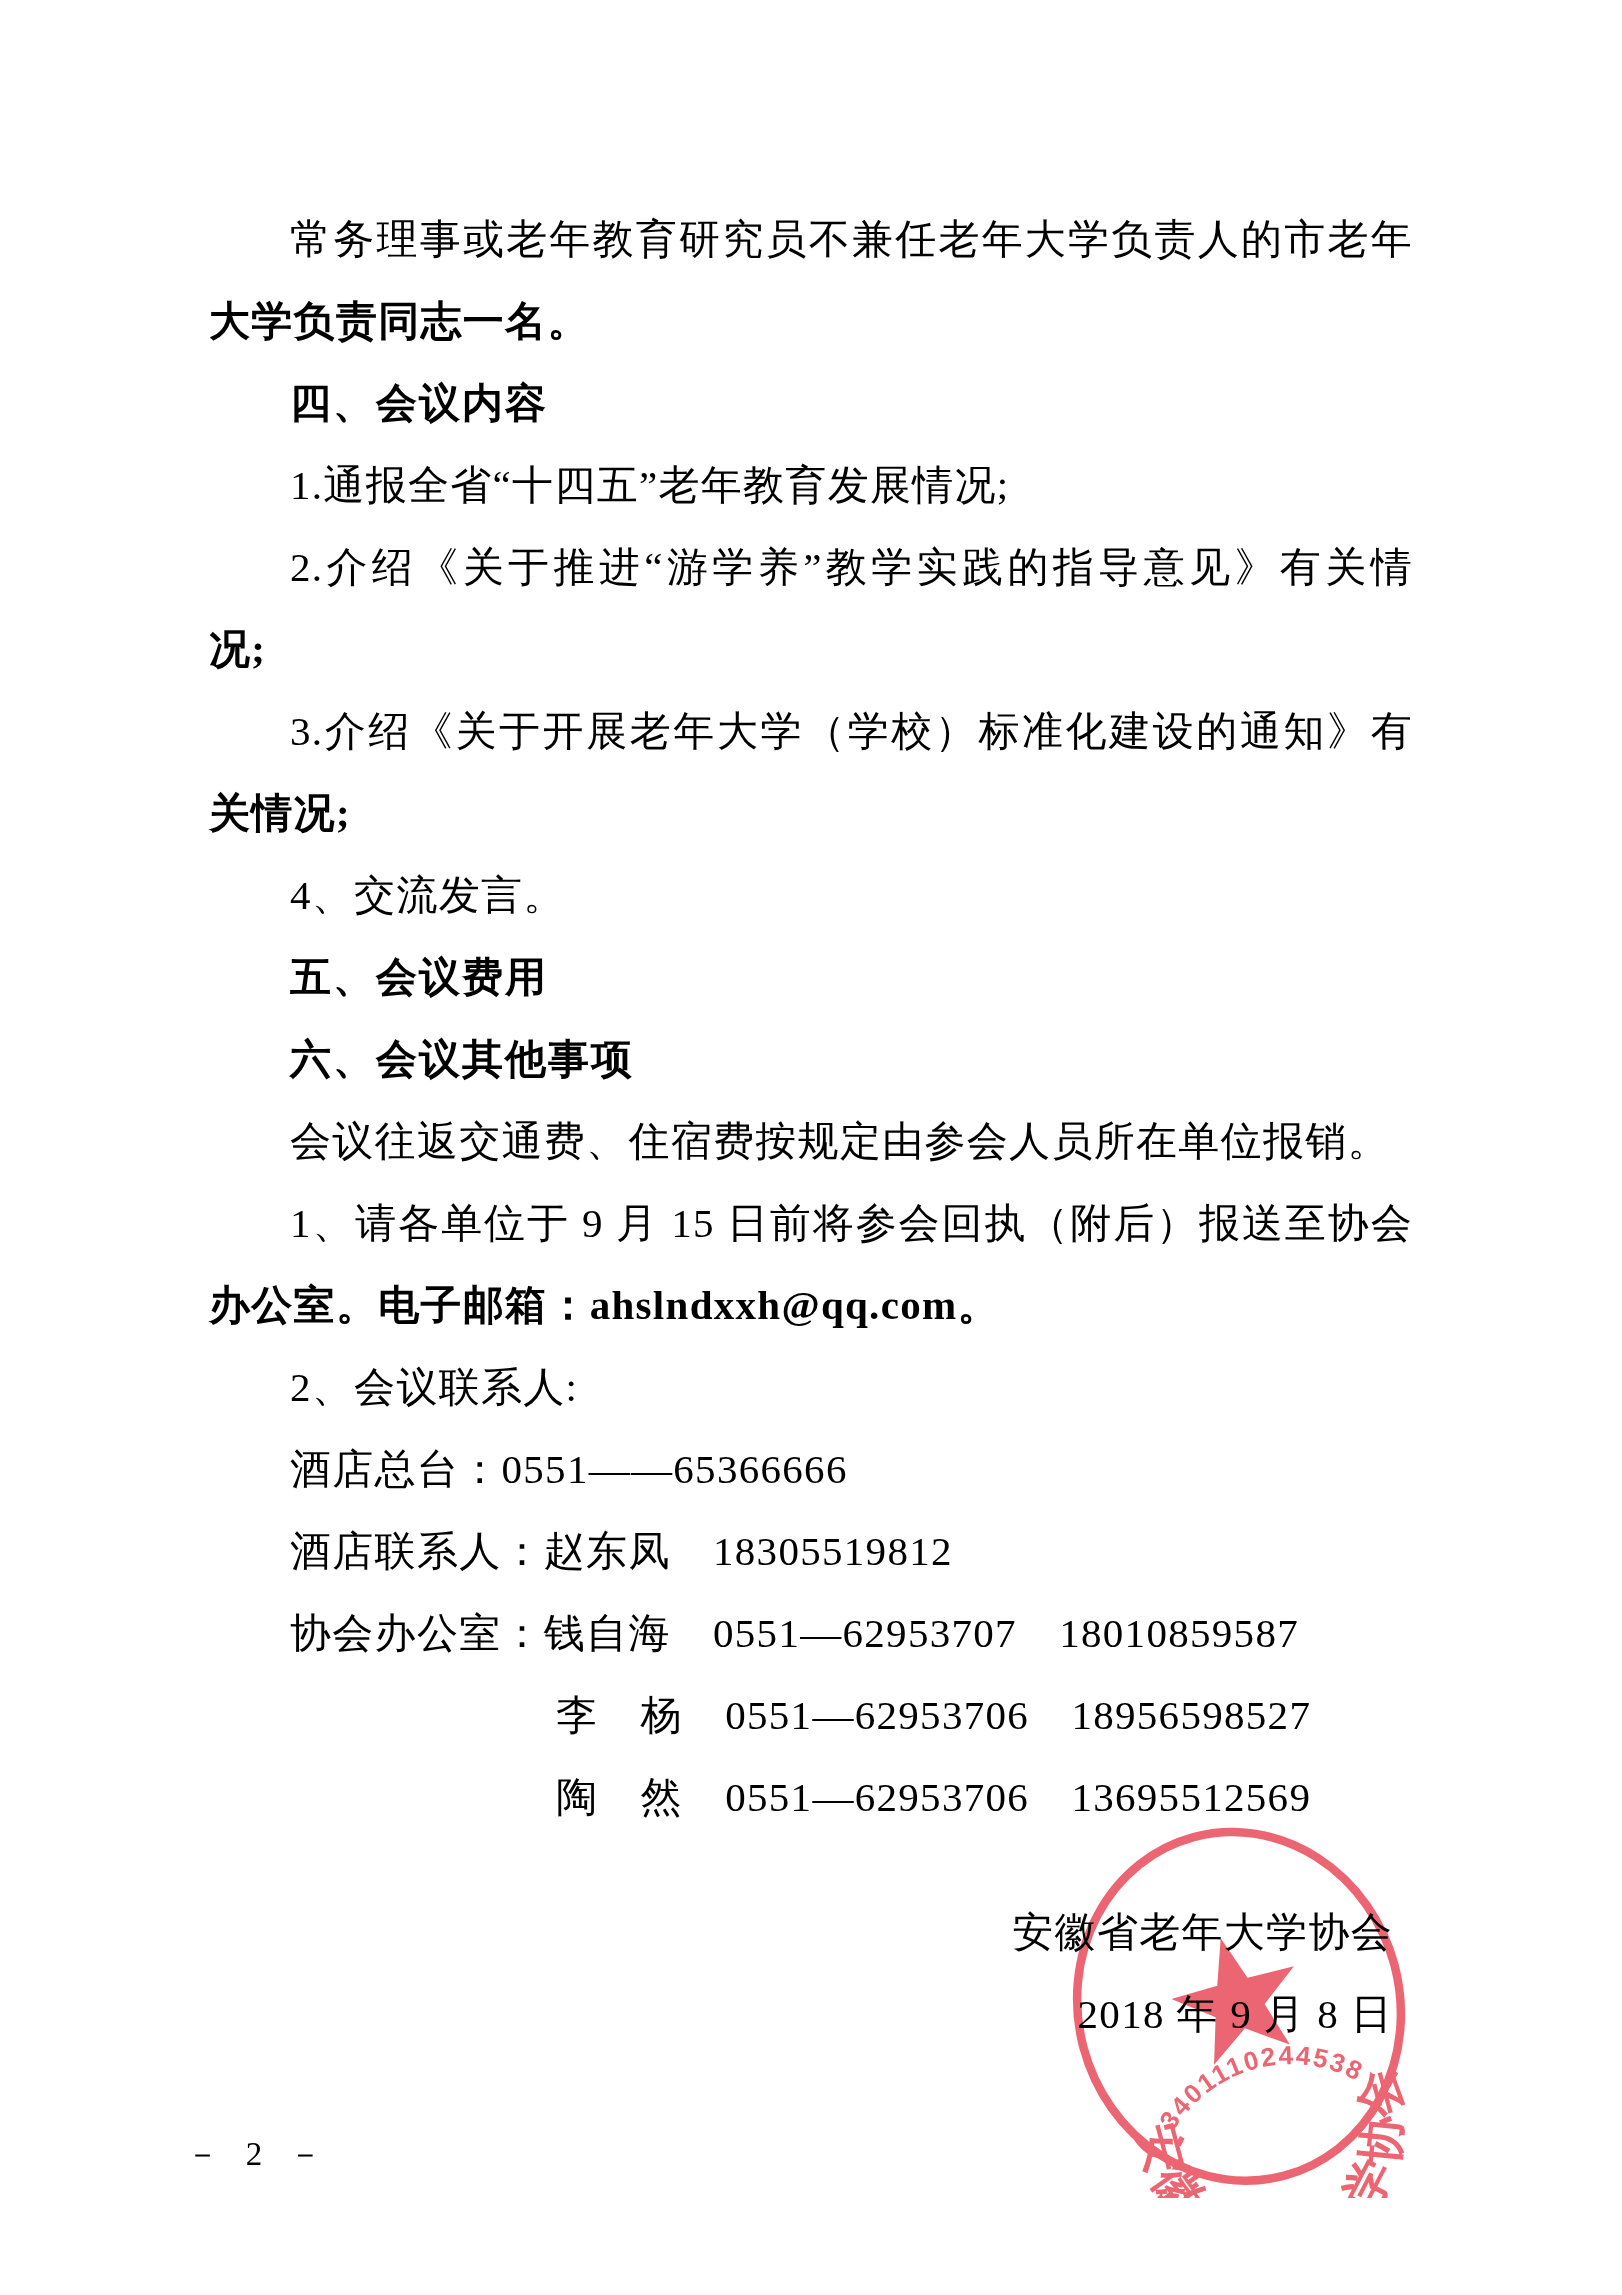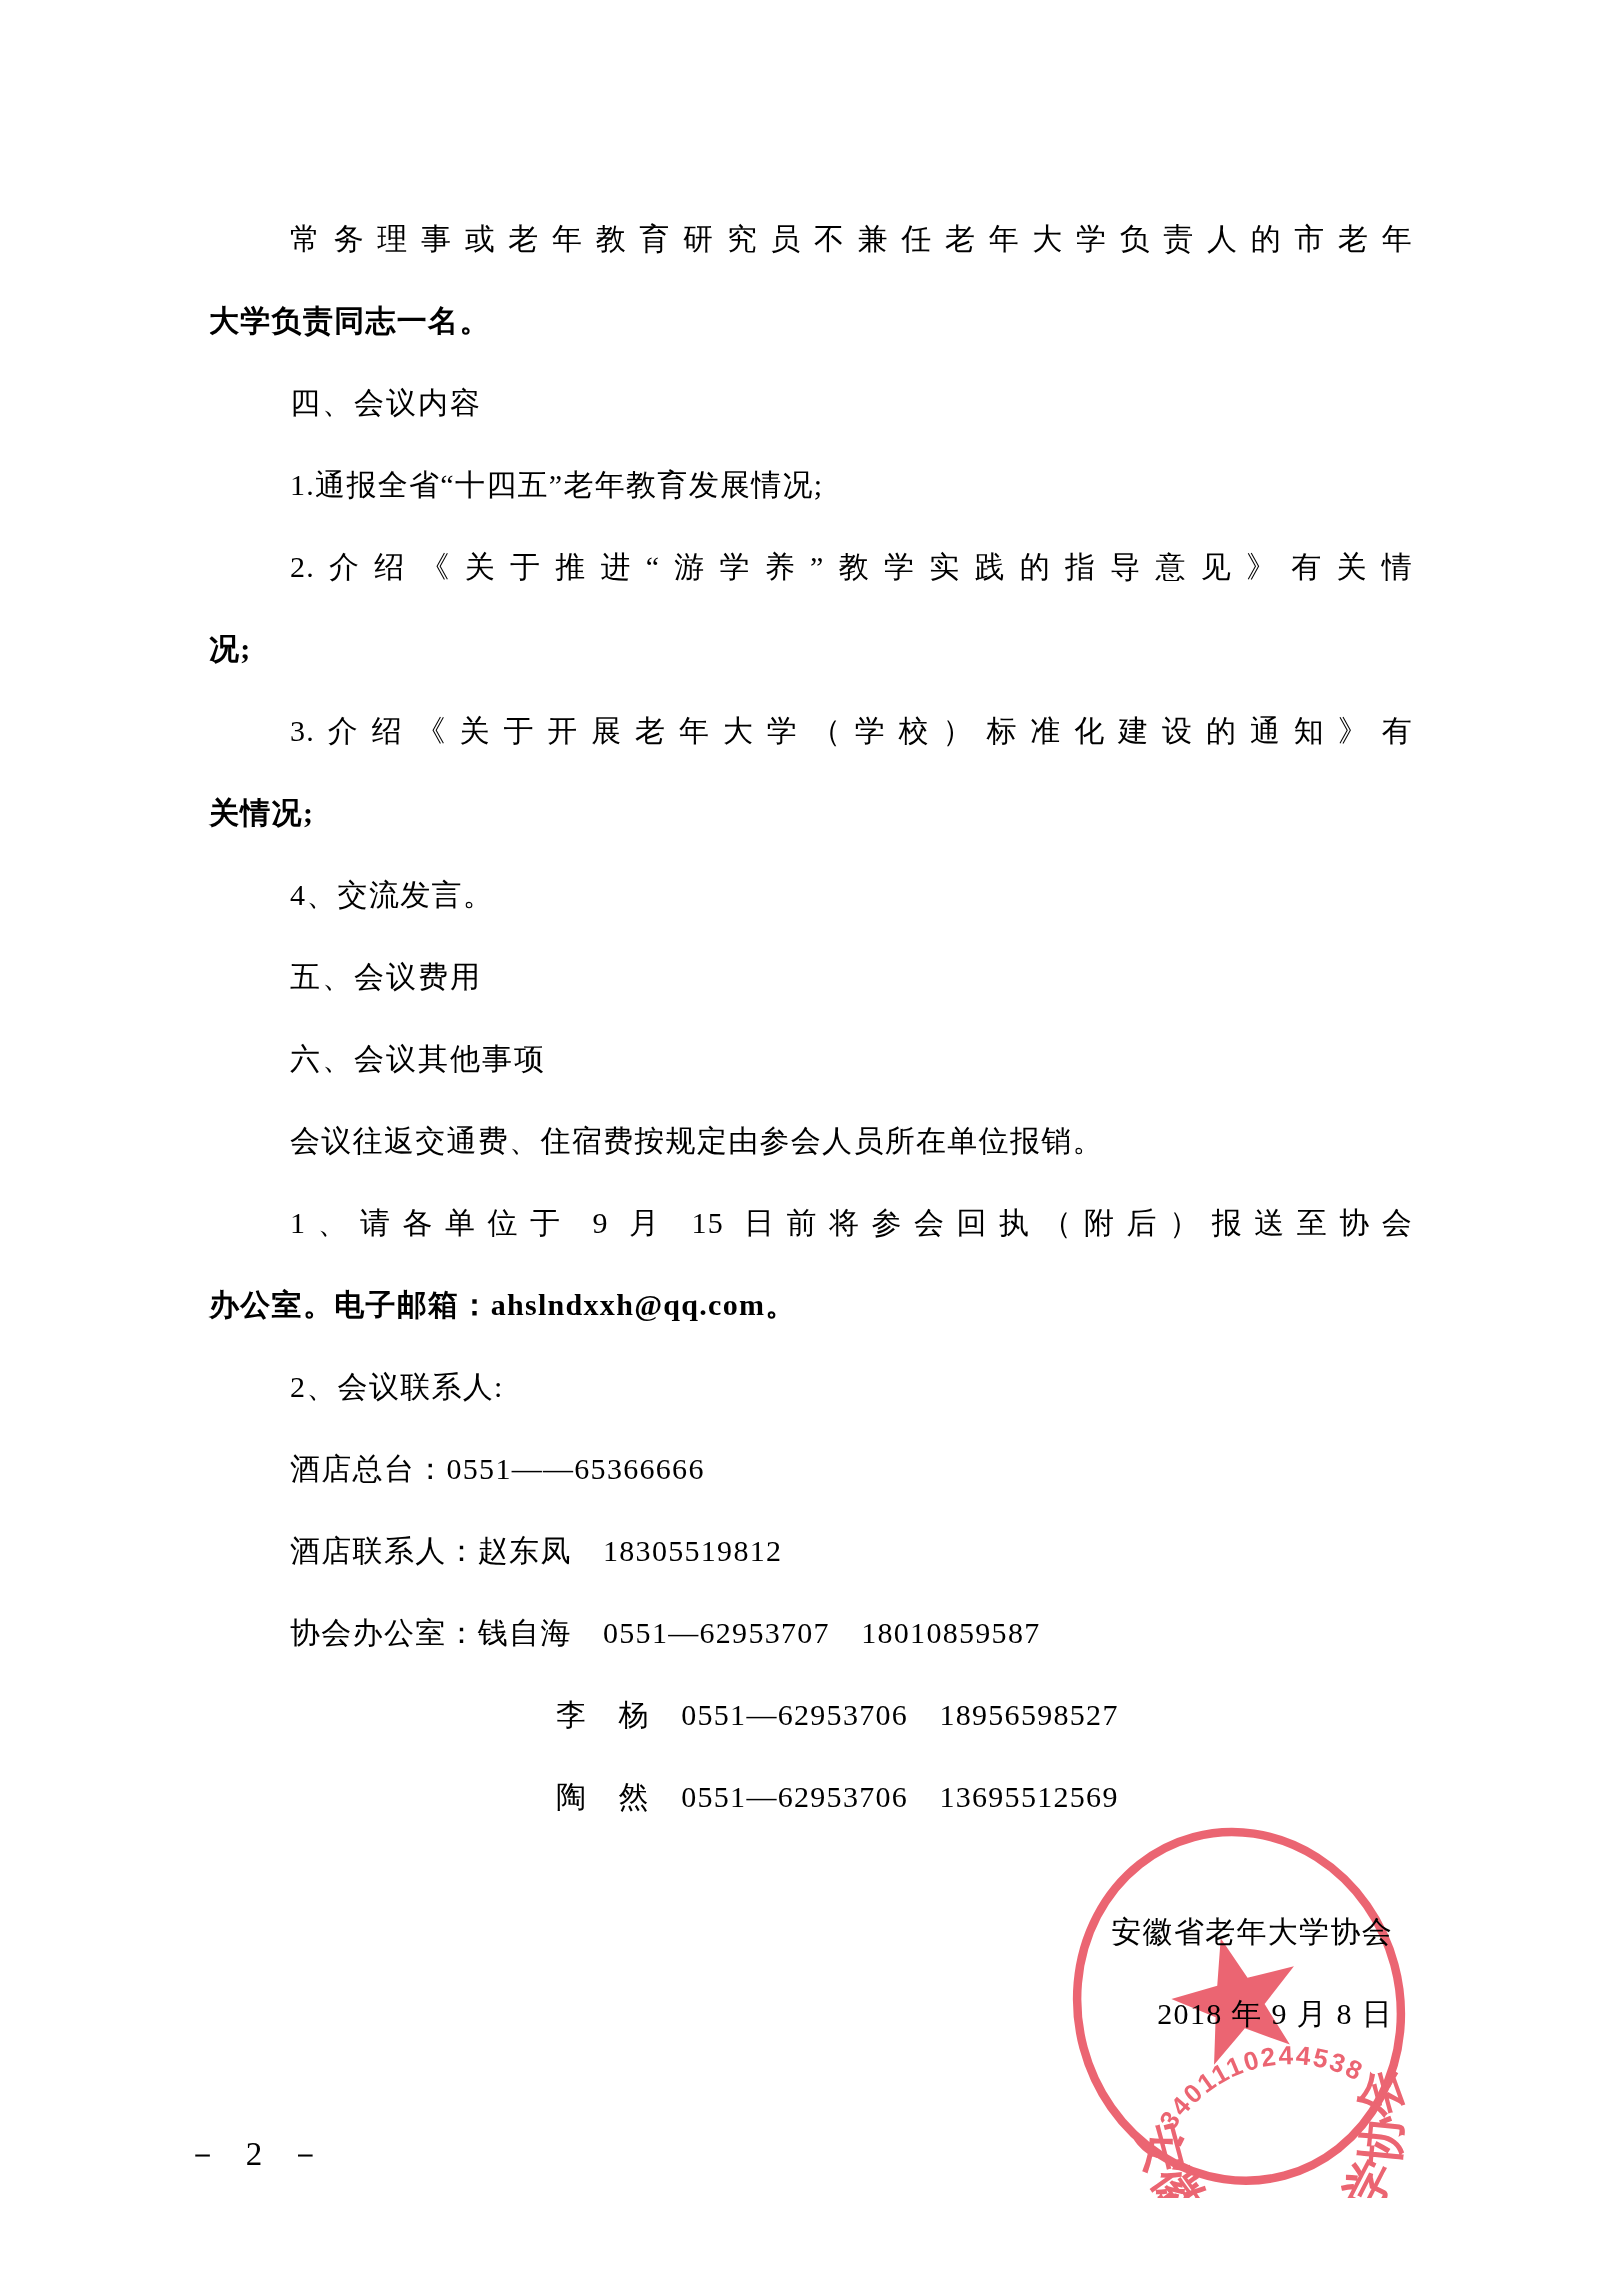--- a/index.html
+++ b/index.html
@@ -13,35 +13,35 @@
     color:#000;
   }
   .content{
     position:absolute;
     left:209px;top:198px;
     width:1204px;
   }
   .line{
     height:82px;
     line-height:82px;
-    font-size:30px;
+    font-size:41px;
     letter-spacing:1.3px;
     white-space:nowrap;
   }
   .line.justify{
     white-space:normal;
     text-align:justify;
     text-align-last:justify;
   }
   .line.indent{ text-indent:81px; }
   .line.flush{ text-indent:0;font-weight:bold; }
   .line.hang{ padding-left:347px; }
   .line.heading{
     font-family:"Liberation Sans","DejaVu Sans",sans-serif;
-    font-weight:400;
+    font-weight:700;
     letter-spacing:2px;
   }
   .signature-block{
     position:absolute;
     left:209px;top:1891px;
     width:1184px;
     text-align:right;
     font-size:41px;
     line-height:82px;
     letter-spacing:2.6px;

